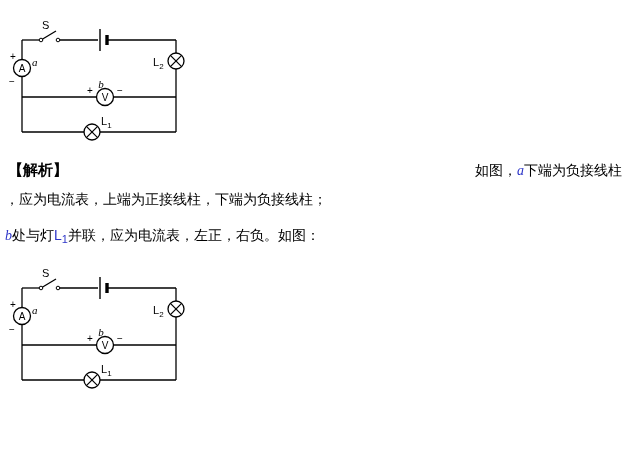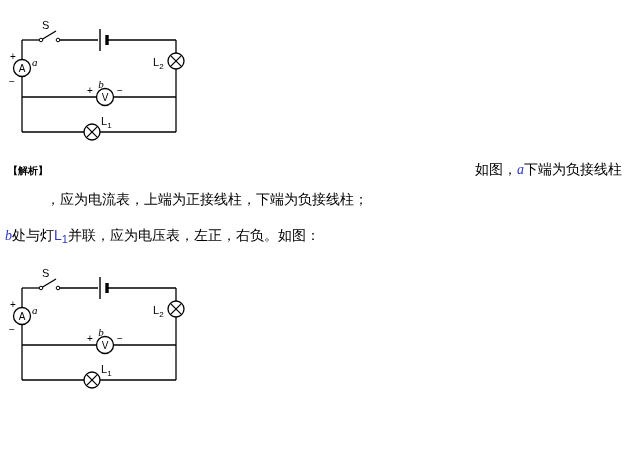--- a/index.html
+++ b/index.html
@@ -11,22 +11,22 @@
   .circuit.second { top:248px; }
   .clbl  { font-family:"Liberation Sans", sans-serif; font-size:11px; fill:#000; }
   .cmeter{ font-family:"Liberation Sans", sans-serif; font-size:10px; fill:#000; }
   .csign { font-family:"Liberation Sans", sans-serif; font-size:10px; fill:#000; }
   .cital { font-family:"Liberation Serif", serif; font-style:italic; font-size:11px; fill:#000; }
   .csub  { font-size:8px; }
   .row1 {
     position:absolute; top:161px; left:8px; right:8px;
     display:flex; justify-content:space-between; align-items:baseline; font-size:14px;
   }
-  .hdr { font-weight:bold; font-size:10px; }
-  .row2 { position:absolute; top:191px; left:5px; font-size:14px;margin-left:41px; }
+  .hdr { font-weight:bold; font-size:15px; }
+  .row2 { position:absolute; top:191px; left:5px; font-size:14px; }
   .row3 { position:absolute; top:227px; left:5px; font-size:14px; }
   .blue { color: var(--accent-blue, #2d35c8); }
   .ital { font-style:italic; font-family:"Liberation Serif", serif; }
   .sub  { font-size:11px; vertical-align:-3px; }
 </style>
 </head>
 <body>
 
 <div class="page">
 
@@ -78,21 +78,21 @@
     </g>
   </svg>
 
   <div class="row1">
     <span class="hdr">【解析】</span>
     <span><span>如图，</span><span class="blue ital">a</span><span>下端为负接线柱</span></span>
   </div>
 
   <div class="row2">，应为电流表，上端为正接线柱，下端为负接线柱；</div>
 
-  <div class="row3"><span class="blue ital">b</span><span>处与灯</span><span class="blue">L</span><span class="blue sub">1</span><span>并联，应为电压表，左正，右负。如图：</span></div>
+  <div class="row3"><span class="blue ital">b</span><span>处与灯</span><span class="blue">L</span><span class="blue sub">1</span><span>并联，应为电流表，左正，右负。如图：</span></div>
 
   <svg class="circuit second" width="200" height="150" viewBox="0 0 200 150">
     <g stroke="#000" stroke-width="1.3" fill="none">
       <line x1="22" y1="40" x2="40" y2="40"></line>
       <line x1="58" y1="40" x2="98" y2="40"></line>
       <line x1="108" y1="40" x2="176" y2="40"></line>
       <line x1="176" y1="40" x2="176" y2="132"></line>
       <line x1="22" y1="40" x2="22" y2="132"></line>
       <line x1="22" y1="97" x2="176" y2="97"></line>
       <line x1="22" y1="132" x2="176" y2="132"></line>

